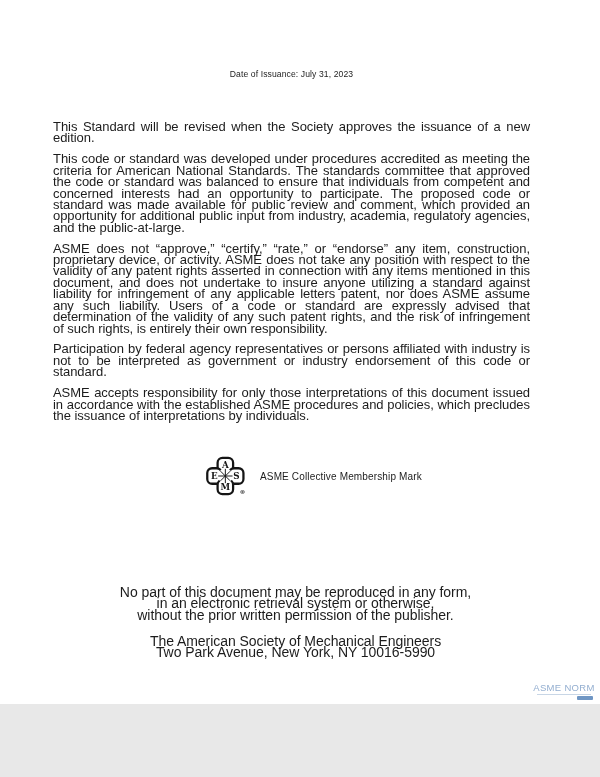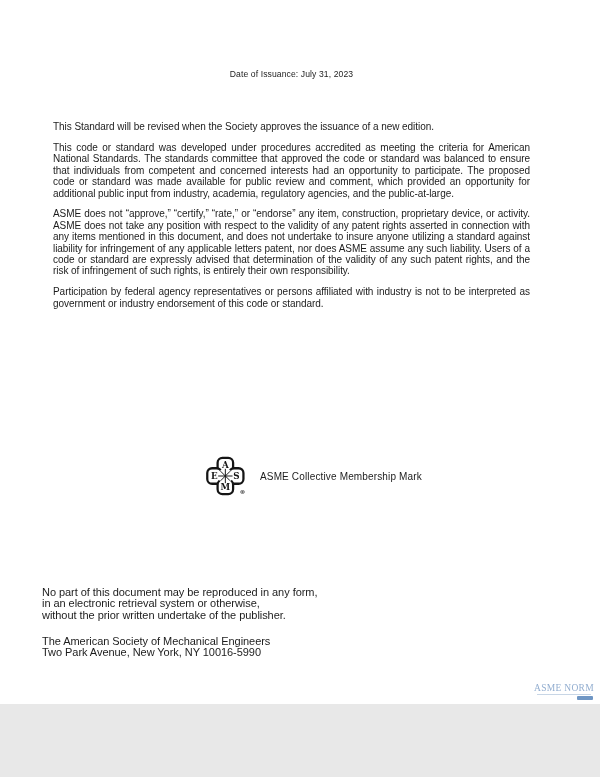--- a/index.html
+++ b/index.html
@@ -19,21 +19,21 @@
     text-align: center;
     font-size: 8.6px;
     letter-spacing: 0.1px;
   }
   .body-col {
     position: absolute;
     top: 121px; left: 53px; width: 477px;
   }
   .body-col p {
     margin: 0 0 9.5px 0;
-    font-size: 10px;
+    font-size: 13px;
     line-height: 11.4px;
     letter-spacing: -0.05px;
     text-align: justify;
   }
   .mark-row {
     position: absolute;
     top: 455px; left: 205px;
     display: flex;
     align-items: center;
     gap: 13px;
@@ -50,37 +50,38 @@
   .mark-label { font-size: 10px; letter-spacing: 0.15px; }
   .trademark-line {
     position: absolute;
     top: 546px; left: 33px; width: 517px;
     text-align: center;
     font-size: 8.4px;
     letter-spacing: -0.05px;
   }
   .center-block {
     position: absolute;
-    left: 42px; width: 477px;
-    font-size: 11px;
+    left: 57px; width: 477px;
+    text-align: center;
+    font-size: 14px;
     letter-spacing: -0.05px;
   }
   .repro-block { top: 587px; line-height: 11.3px; }
   .publisher-block { top: 636px; line-height: 10.6px; }
   .copyright-block { top: 673px; line-height: 10.4px; }
   .watermark {
     position: absolute;
     right: 5px; bottom: 4px;
     width: 62px;
     text-align: center;
     user-select: none;
   }
   .wm-text {
     display: block;
-    font-family: Liberation Serif, serif;
+    font-family: Liberation Sans, sans-serif;
     font-size: 9.5px;
     letter-spacing: 0.3px;
     white-space: nowrap;
   }
   .wm-line {
     margin: 1px auto 1px auto;
     width: 54px; height: 1px;
     background: #c8d6e6;
   }
   .wm-box {
@@ -94,20 +95,21 @@
 
 <div class="page">
 
   <div class="date-line">Date of Issuance: July 31, 2023</div>
 
   <div class="body-col">
     <p>This Standard will be revised when the Society approves the issuance of a new edition.</p>
     <p>This code or standard was developed under procedures accredited as meeting the criteria for American National Standards. The standards committee that approved the code or standard was balanced to ensure that individuals from competent and concerned interests had an opportunity to participate. The proposed code or standard was made available for public review and comment, which provided an opportunity for additional public input from industry, academia, regulatory agencies, and the public-at-large.</p>
     <p>ASME does not “approve,” “certify,” “rate,” or “endorse” any item, construction, proprietary device, or activity. ASME does not take any position with respect to the validity of any patent rights asserted in connection with any items mentioned in this document, and does not undertake to insure anyone utilizing a standard against liability for infringement of any applicable letters patent, nor does ASME assume any such liability. Users of a code or standard are expressly advised that determination of the validity of any such patent rights, and the risk of infringement of such rights, is entirely their own responsibility.</p>
     <p>Participation by federal agency representatives or persons affiliated with industry is not to be interpreted as government or industry endorsement of this code or standard.</p>
+    <p>ASME accepts responsibility for only those interpretations of this document issued in accordance with the established ASME procedures and policies, which precludes the issuance of interpretations by individuals.</p>
   </div>
 
   <div class="mark-row">
     <svg class="clover-logo" width="42" height="42" viewBox="0 0 130 122" aria-hidden="true">
       <rect class="lobe" x="39" y="5" width="48" height="44" rx="15"></rect>
       <rect class="lobe" x="7" y="37" width="44" height="48" rx="15"></rect>
       <rect class="lobe" x="75" y="37" width="44" height="48" rx="15"></rect>
       <rect class="lobe" x="39" y="73" width="48" height="44" rx="15"></rect>
       <circle class="core" cx="63" cy="61" r="23"></circle>
       <g class="star">
@@ -122,21 +124,21 @@
       <text x="63" y="105" font-size="27" text-anchor="middle">M</text>
       <text x="116" y="118" font-size="17" text-anchor="middle" font-weight="normal">®</text>
     </svg>
     <span class="mark-label">ASME Collective Membership Mark</span>
   </div>
 
 
   <div class="center-block repro-block">
     <div>No part of this document may be reproduced in any form,</div>
     <div>in an electronic retrieval system or otherwise,</div>
-    <div>without the prior written undertake of the publisher.</div>
+    <div>without the prior written permission of the publisher.</div>
   </div>
 
   <div class="center-block publisher-block">
     <div>The American Society of Mechanical Engineers</div>
     <div>Two Park Avenue, New York, NY 10016-5990</div>
   </div>
 
 
   <div class="watermark">
     <span class="wm-text" id="wm-text" style="color: rgb(147, 174, 208);">ASME NORM</span>

